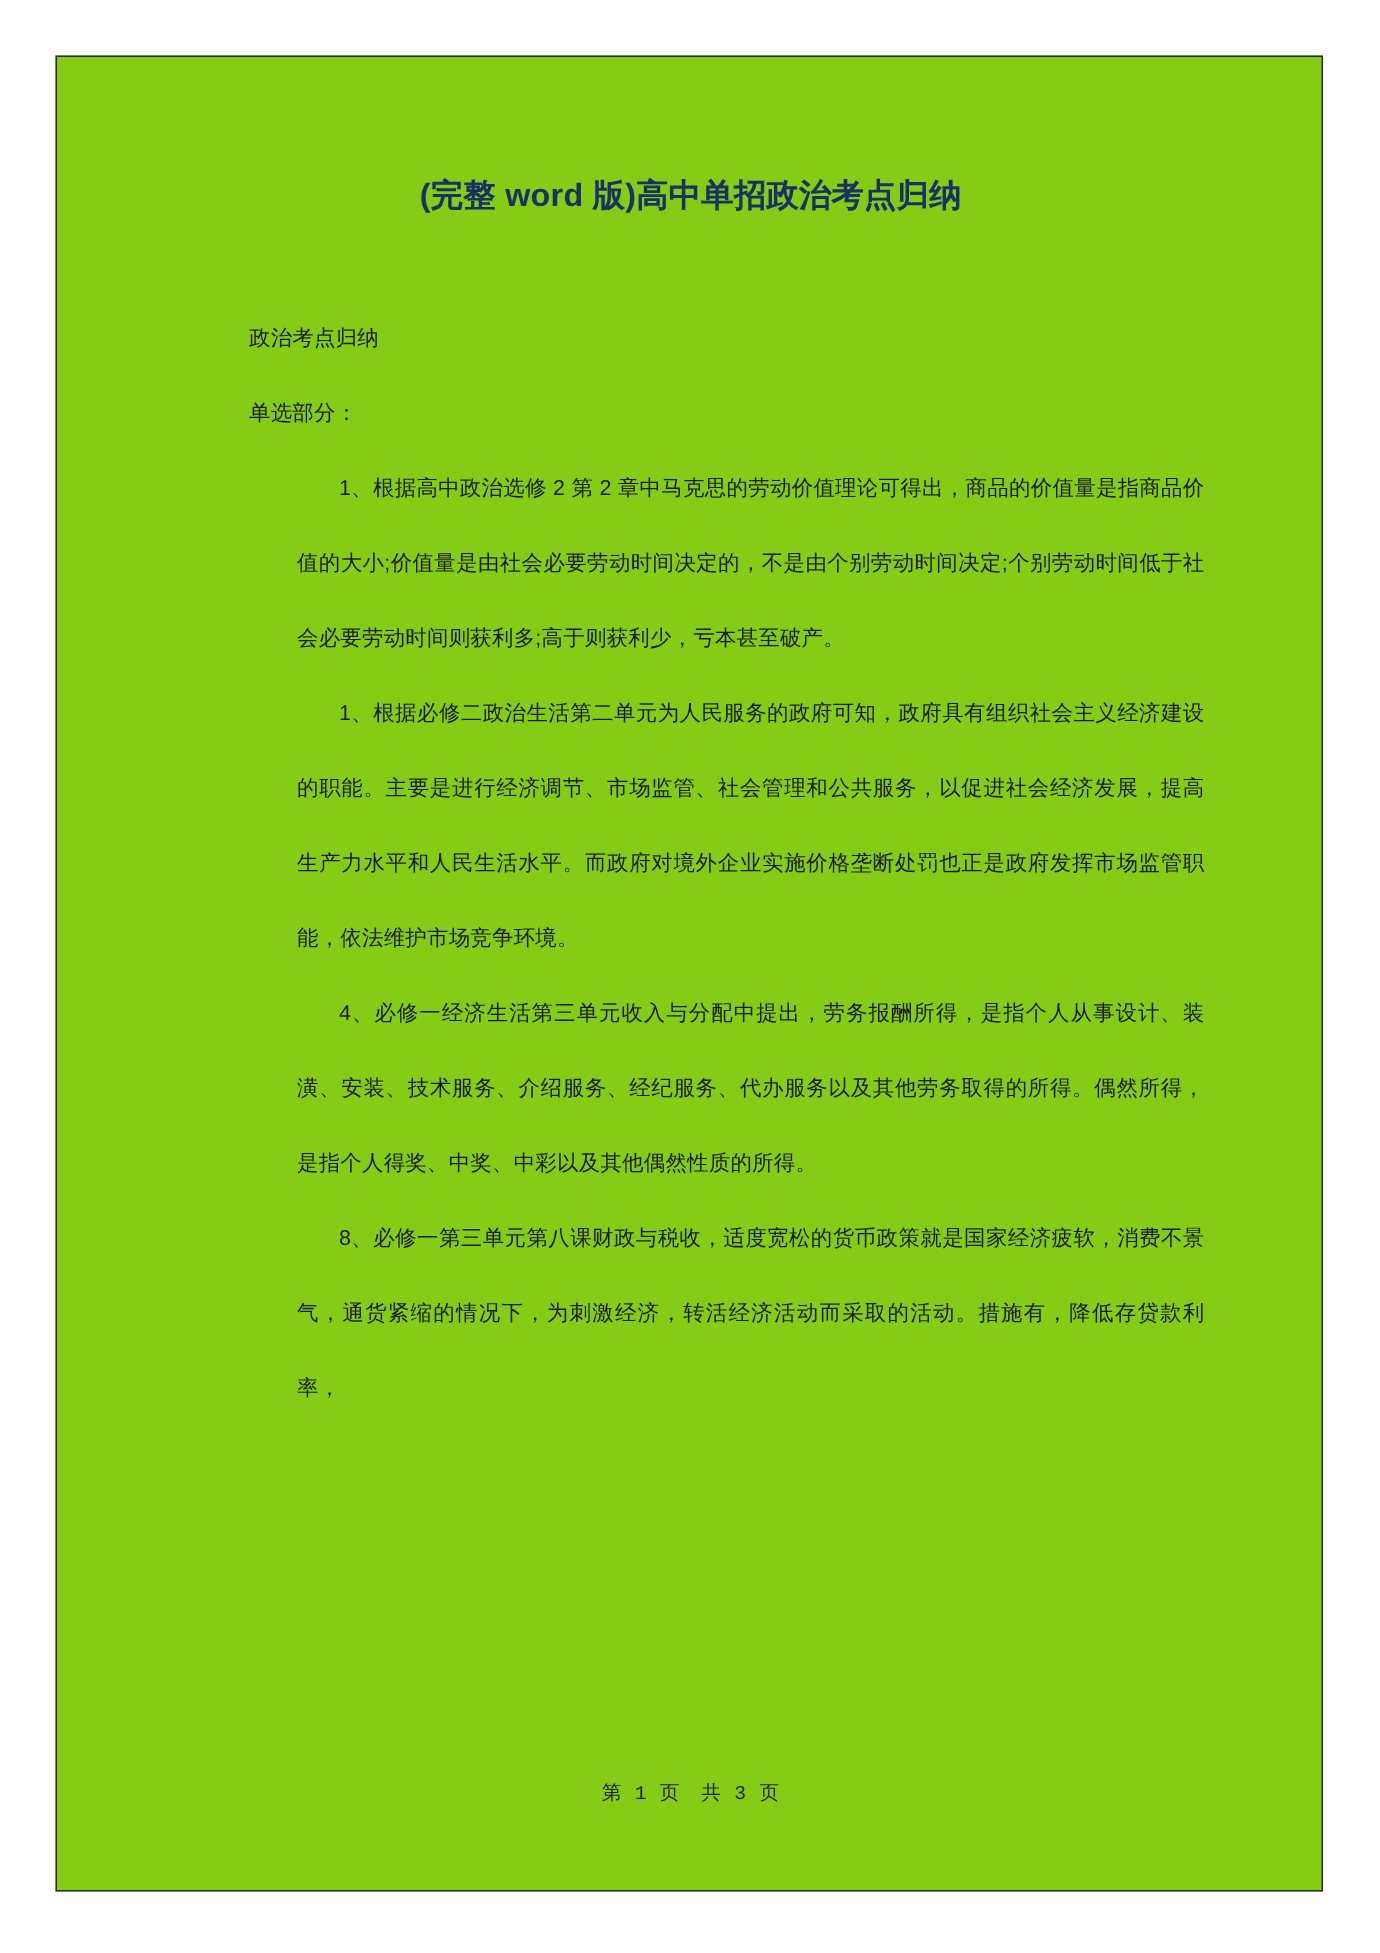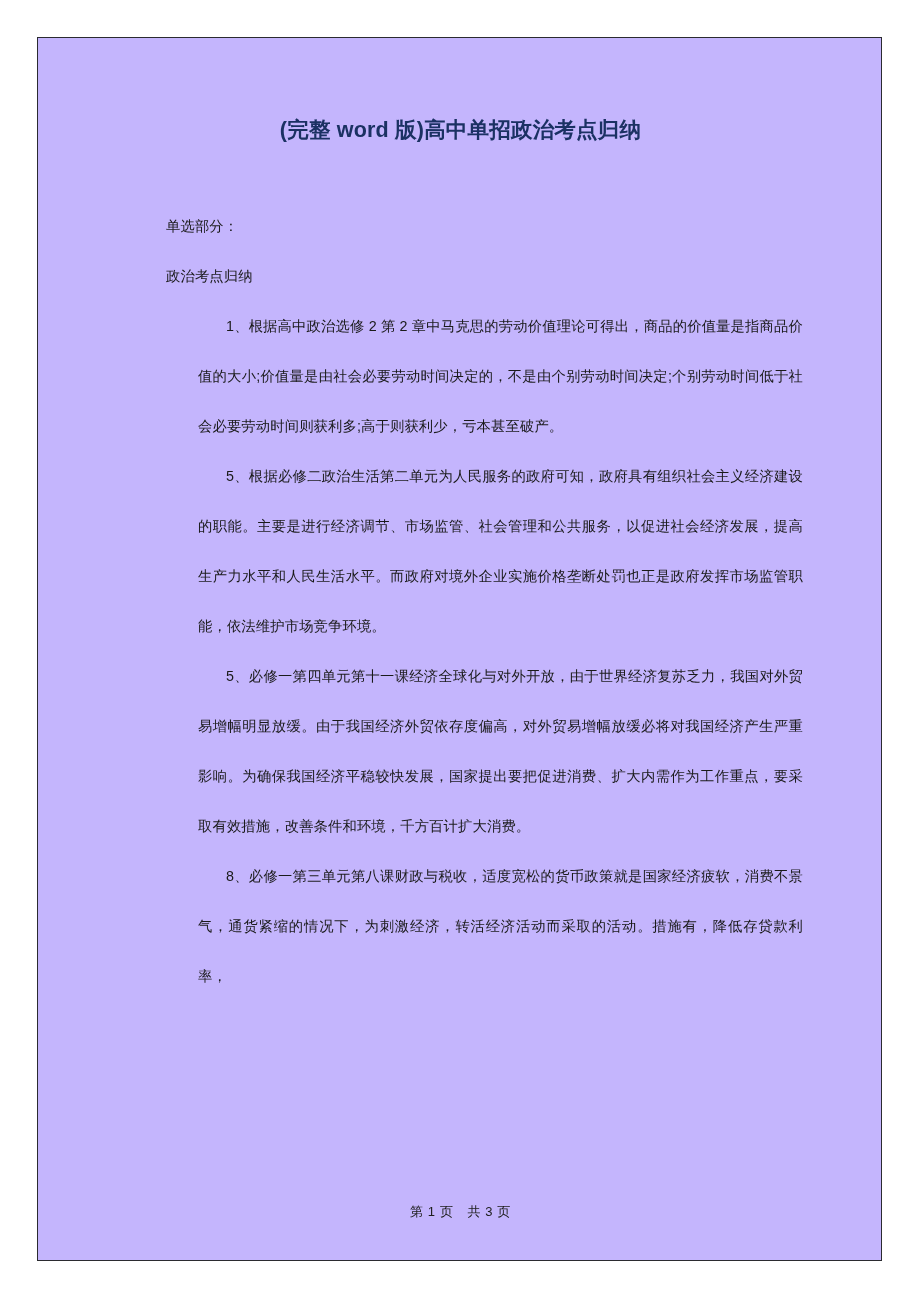--- a/index.html
+++ b/index.html
@@ -17,21 +17,21 @@
 
   
   .page-frame {
     position: absolute;
     left: 37px;
     top: 37px;
     width: 845px;
     height: 1224px;
     border: 1.3px solid #2b2b30;
     box-sizing: border-box;
-    background: #c4b5fd;
+    background: #84cc16;
   }
 
   .page-inner {
     position: absolute;
     left: 0;
     top: 0;
     width: 845px;
     height: 1224px;
   }
 
@@ -84,48 +84,47 @@
 
   
   .page-footer {
     position: absolute;
     left: 0;
     top: 1148px;
     width: 845px;
     text-align: center;
     font-size: 13px;
     color: #202020;
-    font-family: Liberation Sans, sans-serif;
+    font-family: Liberation Mono, monospace;
     letter-spacing: 0.6px;
-    margin-top: 17px;
   }
   .page-footer .seg { display: inline-block; }
   .page-footer .gap { display: inline-block; width: 14px; }
 </style>
 </head>
 <body>
 
 <div class="page-frame">
   <div class="page-inner">
 
     <div class="doc-title">(完整 word 版)高中单招政治考点归纳</div>
 
     <div class="body-block">
 
+      <p class="para plain lead">政治考点归纳</p>
+
       <p class="para plain lead">单选部分：</p>
-
-      <p class="para plain lead">政治考点归纳</p>
 
       <p class="para indent">1、根据高中政治选修 2 第 2 章中马克思的劳动价值理论可得出，商品的价值量是指商品价值的大小;价值量是由社会必要劳动时间决定的，不是由个别劳动时间决定;个别劳动时间低于社会必要劳动时间则获利多;高于则获利少，亏本甚至破产。</p>
 
 
-      <p class="para indent">5、根据必修二政治生活第二单元为人民服务的政府可知，政府具有组织社会主义经济建设的职能。主要是进行经济调节、市场监管、社会管理和公共服务，以促进社会经济发展，提高生产力水平和人民生活水平。而政府对境外企业实施价格垄断处罚也正是政府发挥市场监管职能，依法维护市场竞争环境。</p>
+      <p class="para indent">1、根据必修二政治生活第二单元为人民服务的政府可知，政府具有组织社会主义经济建设的职能。主要是进行经济调节、市场监管、社会管理和公共服务，以促进社会经济发展，提高生产力水平和人民生活水平。而政府对境外企业实施价格垄断处罚也正是政府发挥市场监管职能，依法维护市场竞争环境。</p>
 
+      <p class="para indent">4、必修一经济生活第三单元收入与分配中提出，劳务报酬所得，是指个人从事设计、装潢、安装、技术服务、介绍服务、经纪服务、代办服务以及其他劳务取得的所得。偶然所得，是指个人得奖、中奖、中彩以及其他偶然性质的所得。</p>
 
-      <p class="para indent">5、必修一第四单元第十一课经济全球化与对外开放，由于世界经济复苏乏力，我国对外贸易增幅明显放缓。由于我国经济外贸依存度偏高，对外贸易增幅放缓必将对我国经济产生严重影响。为确保我国经济平稳较快发展，国家提出要把促进消费、扩大内需作为工作重点，要采取有效措施，改善条件和环境，千方百计扩大消费。</p>
 
       <p class="para indent">8、必修一第三单元第八课财政与税收，适度宽松的货币政策就是国家经济疲软，消费不景气，通货紧缩的情况下，为刺激经济，转活经济活动而采取的活动。措施有，降低存贷款利率，</p>
 
     </div>
 
     <div class="page-footer">
       <span class="seg">第 1 页</span><span class="gap"></span><span class="seg">共 3 页</span>
     </div>
 
   </div>

